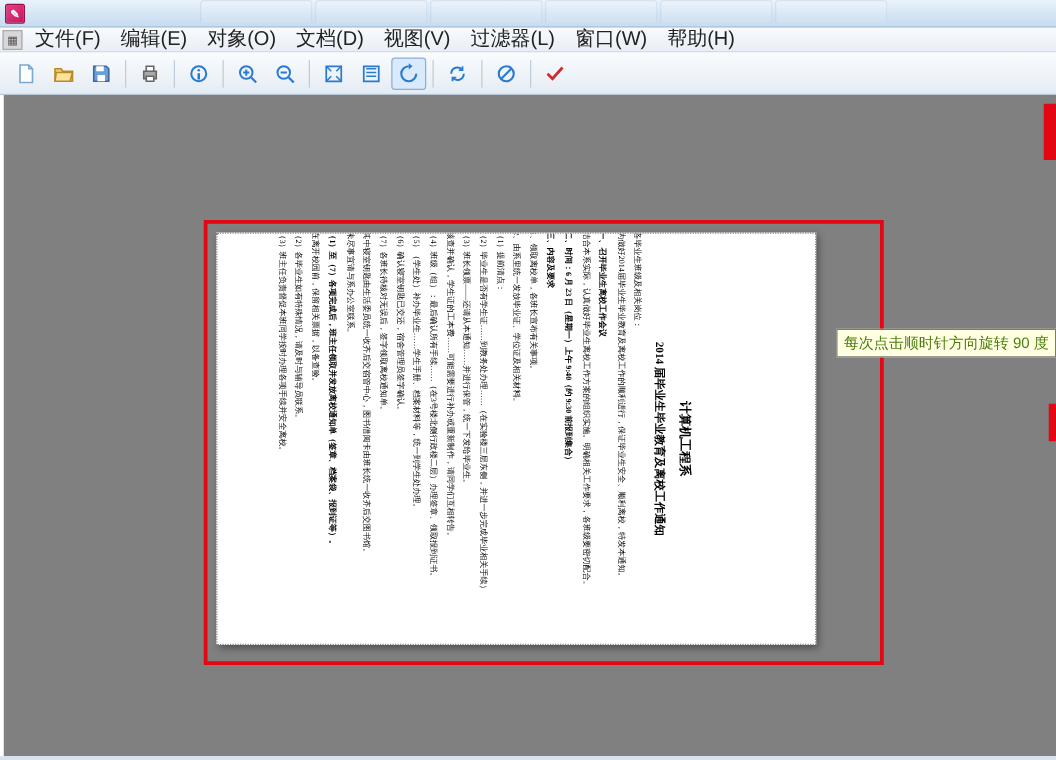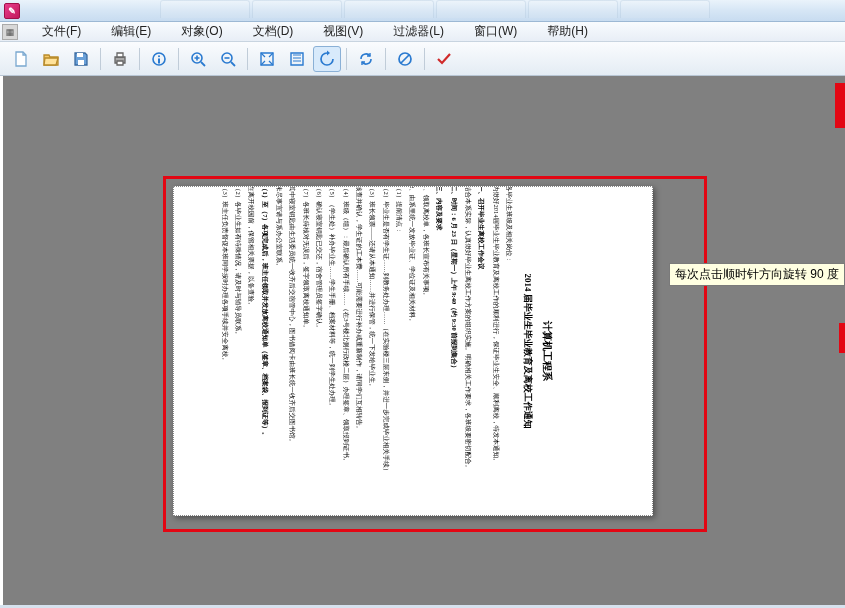--- a/index.html
+++ b/index.html
@@ -59,22 +59,21 @@
     background: #d8d8d8;
     border: 1px solid #aaa;
     margin-right: 2px;
     display: flex; align-items: center; justify-content: center;
     font-size: 9px; color: #555;
   }
   .menubar .menu-item {
     padding: 6px 8px;
     color: #222;
     cursor: default;
-    font-size: 12px;
-    margin-left: 14px;
+    font-size: 16px;
   }
   .toolbar {
     height: 34px;
     background: linear-gradient(#fafcfe,#e4ecf4);
     border-bottom: 1px solid #b8c6d4;
     display: flex;
     align-items: center;
     padding: 0 6px;
     gap: 0;
   }
@@ -129,21 +128,21 @@
   .page-body .doc-title { text-align: center; font-size: 9px; font-weight: bold; margin-bottom: 4px;}
   .page-body .para { text-indent: 2em; margin-bottom: 1px; overflow: hidden; white-space: nowrap;}
   .page-body .sect { font-weight: bold; margin-top: 2px;}
   .tooltip-box {
     position: absolute;
     top: 263px; right: 0;
     background: #ffffe1;
     border: 1px solid #7a7a7a;
     padding: 2px 5px;
     font-size: 12px;
-    color: #000000;
+    color: #4d7c0f;
     z-index: 50;
   }
   .side-red1 {
     position: absolute;
     right: 0; top: 83px;
     width: 10px; height: 45px;
     background: #e30613;
   }
   .side-red2 {
     position: absolute;

